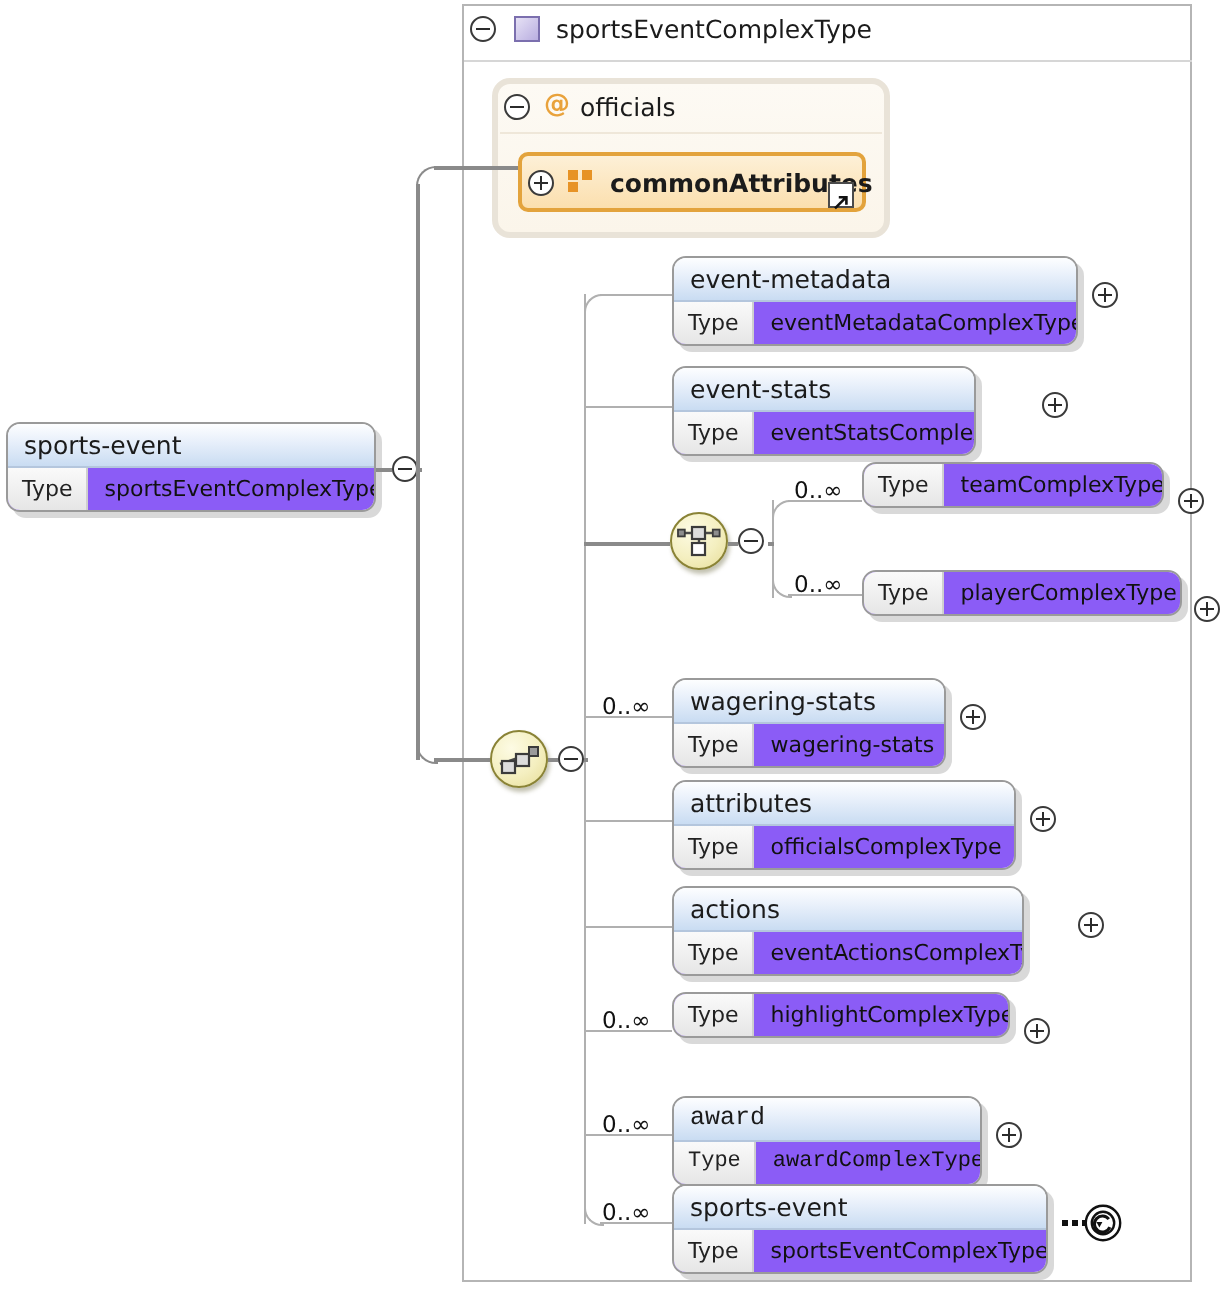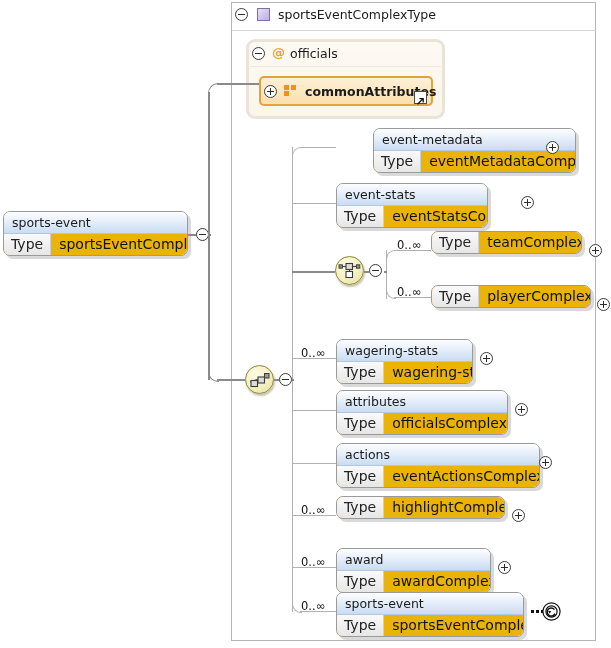--- a/index.html
+++ b/index.html
@@ -8,21 +8,21 @@
 
   
   .elbox{position:absolute;box-sizing:border-box;}
   .elbox .shadow{position:absolute;left:3px;top:3px;right:-3px;bottom:-3px;
       background:#b9b9b9;border-radius:7px;opacity:.55;}
   .elbox .body{position:relative;border:1px solid #9a9a9a;border-radius:7px;
       overflow:hidden;background:#fff;}
   .elbox .hdr{height:21px;line-height:21px;padding:0 8px;font-size:12.5px;color:#1b1b1b;
       background:linear-gradient(180deg,#fdfeff 0%,#eaf1fb 38%,#c9dcf2 100%);
       border-bottom:1px solid #b4c6dd;white-space:nowrap;}
-  .elbox .trow{display:flex;height:21px;line-height:21px;font-size:14px;background:#eab308;}
+  .elbox .trow{display:flex;height:21px;line-height:21px;font-size:11px;background:#8b5cf6;}
   .elbox .tlab{padding:0 7px;color:#222;background:linear-gradient(180deg,#fafafa,#e6e6e6);
       border-right:1px solid #cfcfcf;}
   .elbox .tval{padding:0 8px;color:#111;white-space:nowrap;}
 
   
 
   
   .occ{position:absolute;font-size:11.5px;color:#111;white-space:nowrap;}
 
   
@@ -134,21 +134,21 @@
     </svg>
   </div>
   <div class="xcircle" style="left:279px;top:373px;"></div>
   <div class="ln" style="left:274px;top:379px;width:5px;height:1.6px;"></div>
 
   <div class="ln thin" style="left:292px;top:147px;width:1px;height:465px;"></div>
   <div class="ln" style="left:292px;top:379px;width:2px;height:1.6px;"></div>
 
   <div class="curve thin" style="left:292px;top:147px;width:9px;height:9px;border-width:1px 0 0 1px;border-top-left-radius:9px;"></div>
   <div class="ln thin" style="left:300px;top:147px;width:36px;height:1px;"></div>
-  <div class="elbox" style="left:336px;top:128px;width:203px;margin-left:37px;">
+  <div class="elbox" style="left:336px;top:128px;width:203px;">
     <div class="shadow"></div>
     <div class="body">
       <div class="hdr">event-metadata</div>
       <div class="trow">
         <div class="tlab">Type</div>
         <div class="tval">eventMetadataComplexType</div>
       </div>
     </div>
   </div>
   <div class="xcircle plus" style="left:546px;top:141px;"></div>
@@ -232,21 +232,21 @@
       <div class="hdr">attributes</div>
       <div class="trow">
         <div class="tlab">Type</div>
         <div class="tval">officialsComplexType</div>
       </div>
     </div>
   </div>
   <div class="xcircle plus" style="left:515px;top:403px;"></div>
 
   <div class="ln thin" style="left:292px;top:463px;width:44px;height:1px;"></div>
-  <div class="elbox" style="left:336px;top:443px;width:204px;">
+  <div class="elbox" style="left:336px;top:443px;width:176px;">
     <div class="shadow"></div>
     <div class="body">
       <div class="hdr">actions</div>
       <div class="trow">
         <div class="tlab">Type</div>
         <div class="tval">eventActionsComplexType</div>
       </div>
     </div>
   </div>
   <div class="xcircle plus" style="left:539px;top:456px;"></div>
@@ -259,21 +259,21 @@
       <div class="trow">
         <div class="tlab">Type</div>
         <div class="tval">highlightComplexType</div>
       </div>
     </div>
   </div>
   <div class="xcircle plus" style="left:512px;top:509px;"></div>
 
   <div class="ln thin" style="left:292px;top:567px;width:44px;height:1px;"></div>
   <div class="occ" style="left:301px;top:555px;">0..∞</div>
-  <div class="elbox" style="left:336px;top:548px;width:155px;">
+  <div class="elbox" style="left:336px;top:548px;width:155px;font-family:Liberation Mono, monospace;">
     <div class="shadow"></div>
     <div class="body">
       <div class="hdr">award</div>
       <div class="trow">
         <div class="tlab">Type</div>
         <div class="tval">awardComplexType</div>
       </div>
     </div>
   </div>
   <div class="xcircle plus" style="left:498px;top:561px;"></div>

